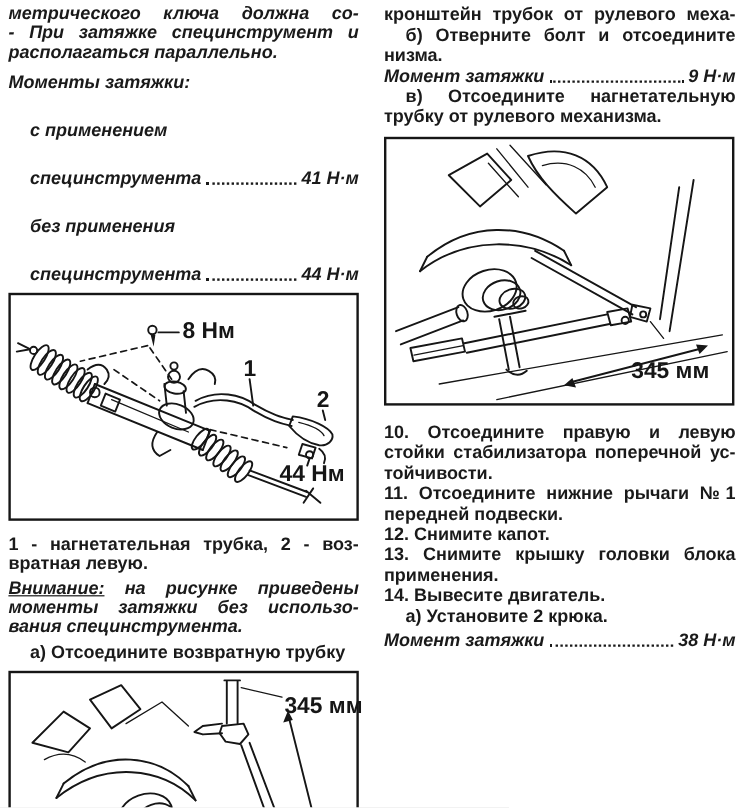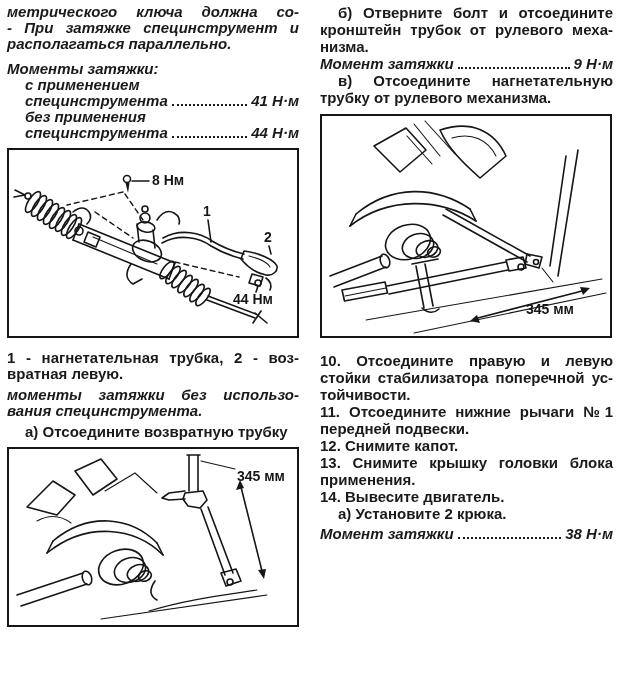--- a/index.html
+++ b/index.html
@@ -8,21 +8,21 @@
     font-family:"Liberation Sans",sans-serif;color:#1a1a1a;font-weight:700;
     overflow:hidden;margin:0 auto;
   }
   .col{position:absolute;top:4px;}
   #colL{left:7px;width:292px;font-size:15px;line-height:16px;}
   #colR{left:320px;width:293px;font-size:15px;line-height:17px;}
   .it{font-style:italic;}
   .jl{text-align:justify;text-align-last:justify;}
   .jend{text-align:left;}
   .ind1{padding-left:18px;}
-  .ind{padding-left:18px;}
+  .ind{padding-left:18px;margin-top:24px;}
   .ul{text-decoration:underline;}
   .spec-head{margin-top:9px;}
   .lrow{display:flex;align-items:flex-end;}
   .lrow .dots{flex:1;border-bottom:2px dotted #1a1a1a;margin:0 4px 3px 4px;min-width:20px;}
   .lrow .val{white-space:nowrap;}
   .caption{margin-top:12px;}
   .attention{margin-top:5px;}
   .stepA{margin-top:5px;padding-left:18px;}
   .substep{padding-left:18px;}
   .items{margin-top:14px;}
@@ -32,21 +32,21 @@
   #fig2{margin-top:7px;height:180px;}
   #fig3{margin-top:8px;height:224px;width:292px;}
   .fig svg{display:block;width:100%;height:100%;}
   .fig path,.fig ellipse,.fig circle,.fig line,.fig polyline{
     fill:none;stroke:#161616;stroke-width:1.6;stroke-linecap:round;stroke-linejoin:round;
   }
   .fig .thin{stroke-width:1.1;}
   .fig .dash{stroke-dasharray:5 4;stroke-width:1.4;}
   .fig .fill{fill:#161616;stroke:none;}
   .flabel{
-    position:absolute;font-size:14px;font-weight:700;font-style:normal;
+    position:absolute;font-size:19px;font-weight:700;font-style:normal;
     color:#161616;white-space:nowrap;line-height:15px;
   }
 </style>
 </head>
 <body>
 
 <div class="page">
 
   <div class="col" id="colL">
 
@@ -147,20 +147,21 @@
       <span class="flabel" style="left:255px;top:80px;">2</span>
       <span class="flabel" style="left:224px;top:142px;">44 Нм</span>
     </figure>
 
     <div class="caption">
       <div class="jl">1 - нагнетательная трубка, 2 - воз-</div>
       <div class="jend">вратная левую.</div>
     </div>
 
     <div class="attention it">
+      <div class="jl"><span class="ul">Внимание:</span> <span>на рисунке приведены</span></div>
       <div class="jl">моменты затяжки без использо-</div>
       <div class="jend">вания специнструмента.</div>
     </div>
 
     <div class="stepA">а) Отсоедините возвратную трубку</div>
 
     <figure class="fig" id="fig2" style="margin:7px 0 0 0;">
       <svg viewBox="0 0 288 176" preserveAspectRatio="none">
         <path d="M18,58 L44,32 L66,46 L48,66 Z"></path>
         <path d="M66,22 L92,10 L108,30 L84,46 Z"></path>
@@ -191,22 +192,22 @@
         <path class="fill" d="M231,31 L227,41 L235,39 Z"></path>
         <path class="fill" d="M255,130 L249,121 L257,120 Z"></path>
       </svg>
       <span class="flabel" style="left:228px;top:20px;">345 мм</span>
     </figure>
   </div>
 
   <div class="col" id="colR">
 
     <div class="para">
+      <div class="jl">кронштейн трубок от рулевого меха-</div>
       <div class="jl ind1">б) Отверните болт и отсоедините</div>
-      <div class="jl">кронштейн трубок от рулевого меха-</div>
       <div class="jend">низма.</div>
     </div>
 
     <div class="lrow it">
       <span>Момент затяжки</span>
       <span class="dots"></span>
       <span class="val">9 Н·м</span>
     </div>
 
     <div class="para">

